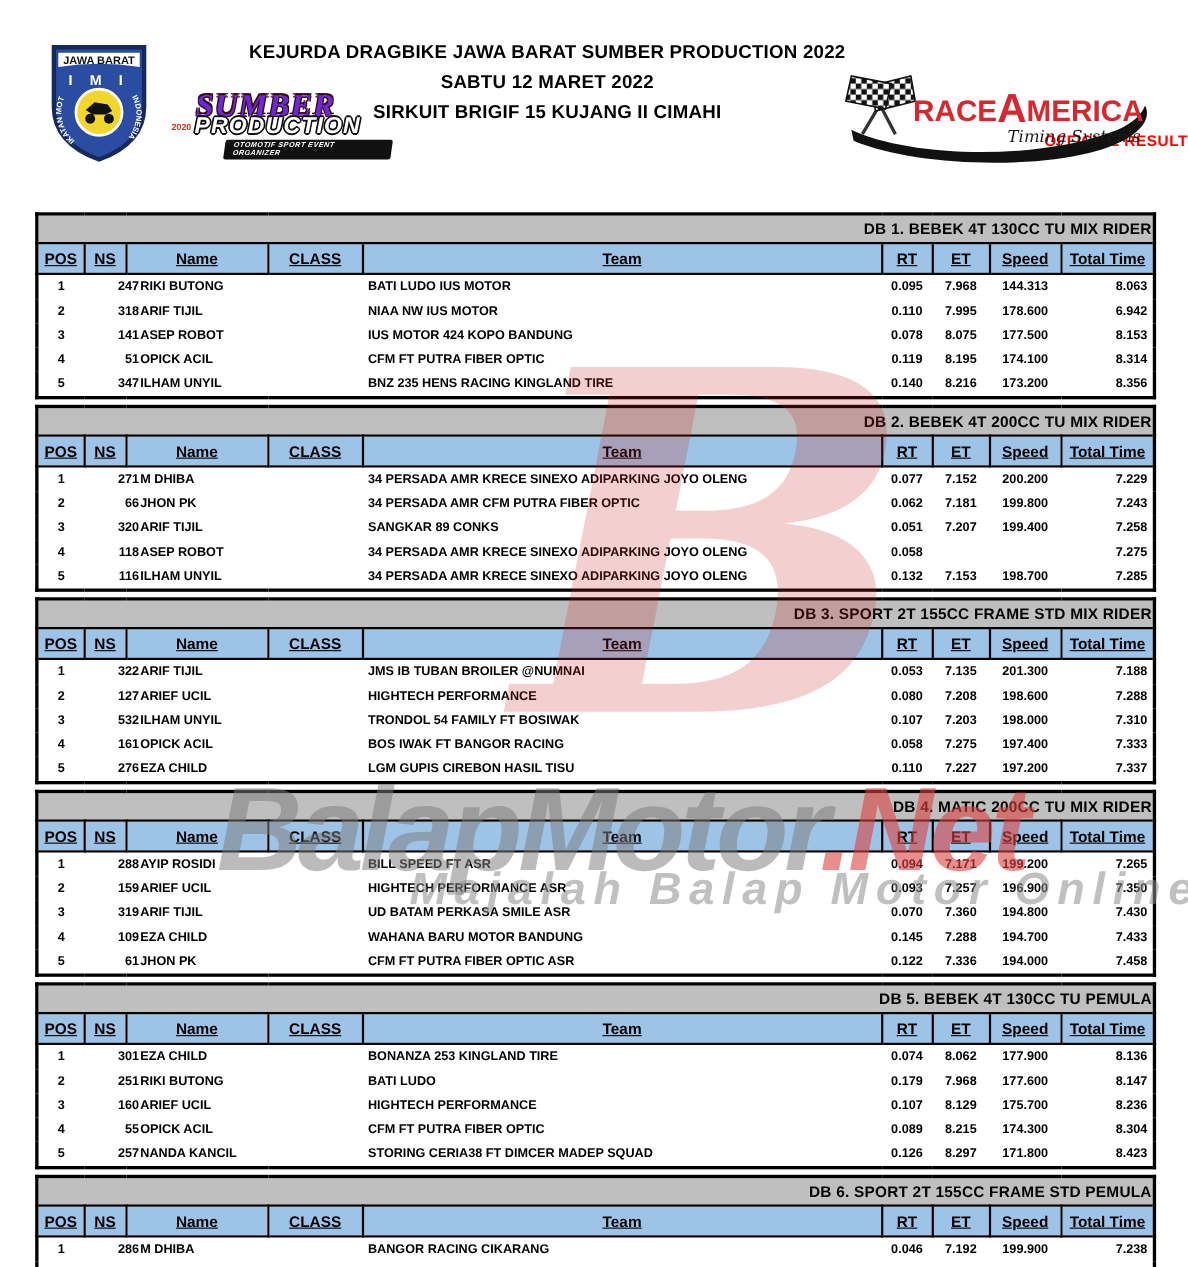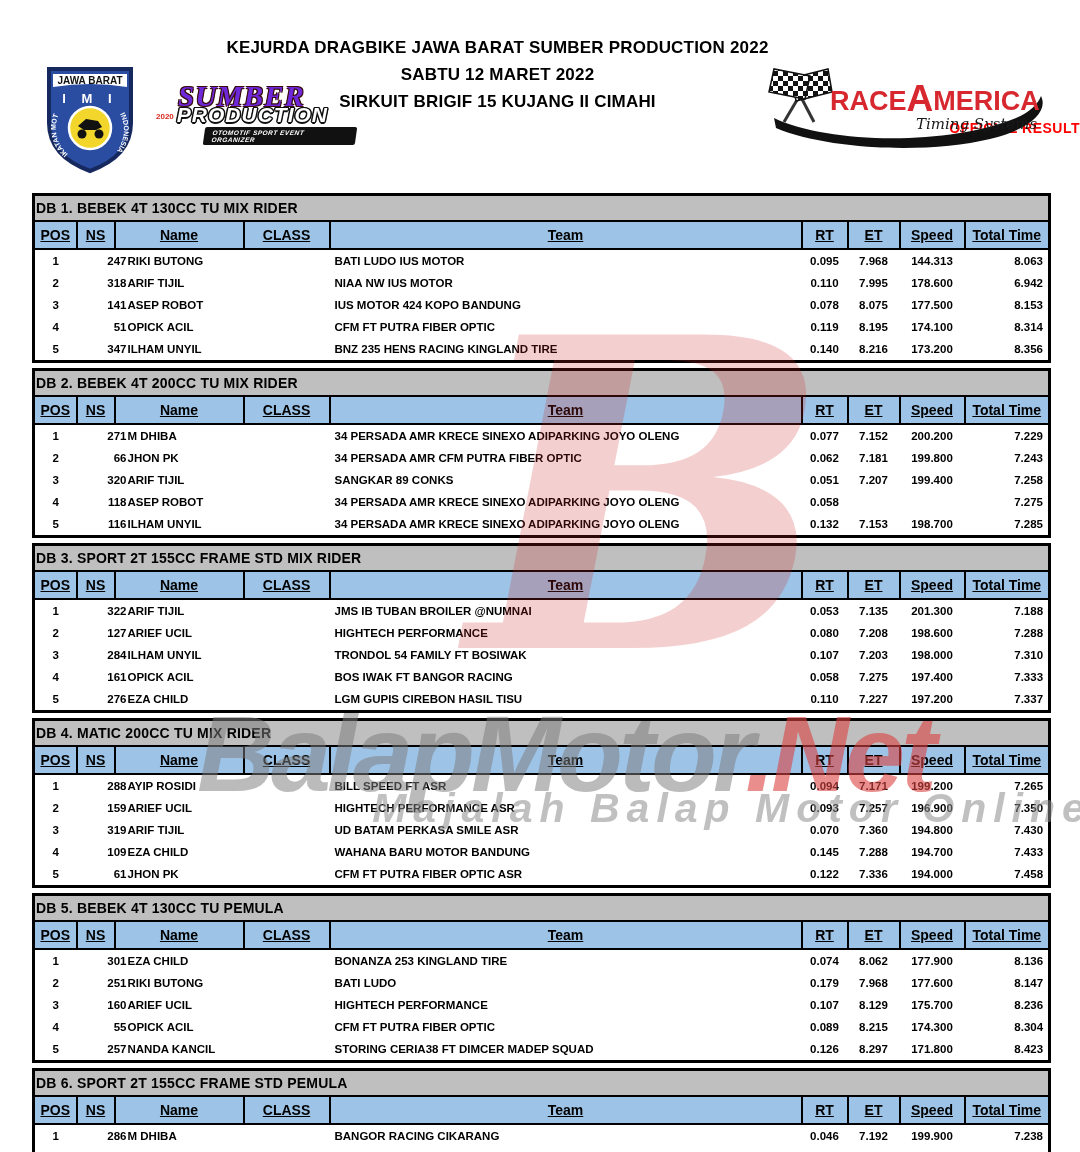--- a/index.html
+++ b/index.html
@@ -6,42 +6,42 @@
   body{
     width:1080px;height:1152px;position:relative;background:#ffffff;
     font-family:"Liberation Sans",sans-serif;color:#000;overflow:hidden;
   }
   
   .page-header{position:absolute;left:0;top:34px;width:995px;text-align:center;z-index:1;}
   .title-line{font-size:17px;font-weight:bold;line-height:27px;letter-spacing:.2px;}
   .official{position:absolute;left:0;top:120px;width:1080px;text-align:right;
     font-size:14px;font-weight:bold;color:#ff0000;letter-spacing:.5px;z-index:1;}
   
-  .imi-badge{position:absolute;left:44px;top:66px;width:92px;height:108px;z-index:1;}
+  .imi-badge{position:absolute;left:44px;top:40px;width:92px;height:108px;z-index:1;}
   
   .sumber-logo{position:absolute;left:156px;top:84px;width:200px;height:62px;z-index:1;}
   .s-line1{font-size:29px;font-weight:900;font-style:italic;color:#6d28d9;letter-spacing:1px;
     text-shadow:1px 1px 0 #3a0c0c,-1px -1px 0 #3a0c0c,1px -1px 0 #3a0c0c,-1px 1px 0 #3a0c0c;
     line-height:24px;padding-left:22px;font-family:Liberation Serif, serif;}
   .s-line2{line-height:18px;margin-top:-2px;white-space:nowrap;}
   .s-year{font-size:8px;font-weight:bold;color:#d6281e;margin-right:3px;vertical-align:3px;}
   .s-prod{font-size:21px;font-weight:900;font-style:italic;color:#ffffff;letter-spacing:1px;
     text-shadow:1.5px 0 0 #111,-1.5px 0 0 #111,0 1.5px 0 #111,0 -1.5px 0 #111,
     1px 1px 0 #111,-1px -1px 0 #111,1px -1px 0 #111,-1px 1px 0 #111;}
   .s-tag{margin-left:48px;margin-top:1px;background:#111;color:#fff;font-size:6.5px;
     font-weight:bold;font-style:italic;letter-spacing:.5px;padding:2px 8px;display:inline-block;
     transform:skewX(-8deg);border-radius:2px;}
   
   .race-logo{position:absolute;left:758px;top:66px;width:292px;height:90px;z-index:1;}
   
   .tables{position:absolute;left:32px;top:193px;width:1016px;z-index:2;}
   table.res{border-collapse:collapse;table-layout:fixed;width:1016px;margin-bottom:5px;
     border:3px solid #000;}
   table.res th,table.res td{overflow:hidden;white-space:nowrap;}
-  .t-title{background:#bfbfbf;height:22px;font-size:14px;font-weight:bold;text-align:left;
+  .t-title{background:#bfbfbf;height:22px;font-size:14px;font-weight:bold;text-align:right;
     border-bottom:2px solid #000;letter-spacing:.2px;}
   tr.cols th{background:#9dc3e6;height:24px;font-size:14px;font-weight:bold;text-align:center;
     border:2px solid #000;text-decoration:underline;}
   tbody td{height:20px;font-size:11.5px;font-weight:bold;vertical-align:middle;background:transparent;}
   td.c-pos{text-align:center;}
   td.c-ns{text-align:right;transform:translateX(13px);}
   td.c-name{padding-left:13px;text-align:left;}
   td.c-team{padding-left:5px;text-align:left;}
   td.c-rt,td.c-et,td.c-speed{text-align:center;}
   td.c-total{text-align:right;padding-right:5px;}
@@ -344,21 +344,21 @@
           <td class="c-name">ARIEF UCIL</td>
           <td class="c-class"></td>
           <td class="c-team">HIGHTECH PERFORMANCE</td>
           <td class="c-rt">0.080</td>
           <td class="c-et">7.208</td>
           <td class="c-speed">198.600</td>
           <td class="c-total">7.288</td>
         </tr>
         <tr>
           <td class="c-pos">3</td>
-          <td class="c-ns">284</td>
+          <td class="c-ns">532</td>
           <td class="c-name">ILHAM UNYIL</td>
           <td class="c-class"></td>
           <td class="c-team">TRONDOL 54 FAMILY FT BOSIWAK</td>
           <td class="c-rt">0.107</td>
           <td class="c-et">7.203</td>
           <td class="c-speed">198.000</td>
           <td class="c-total">7.310</td>
         </tr>
         <tr>
           <td class="c-pos">4</td>

